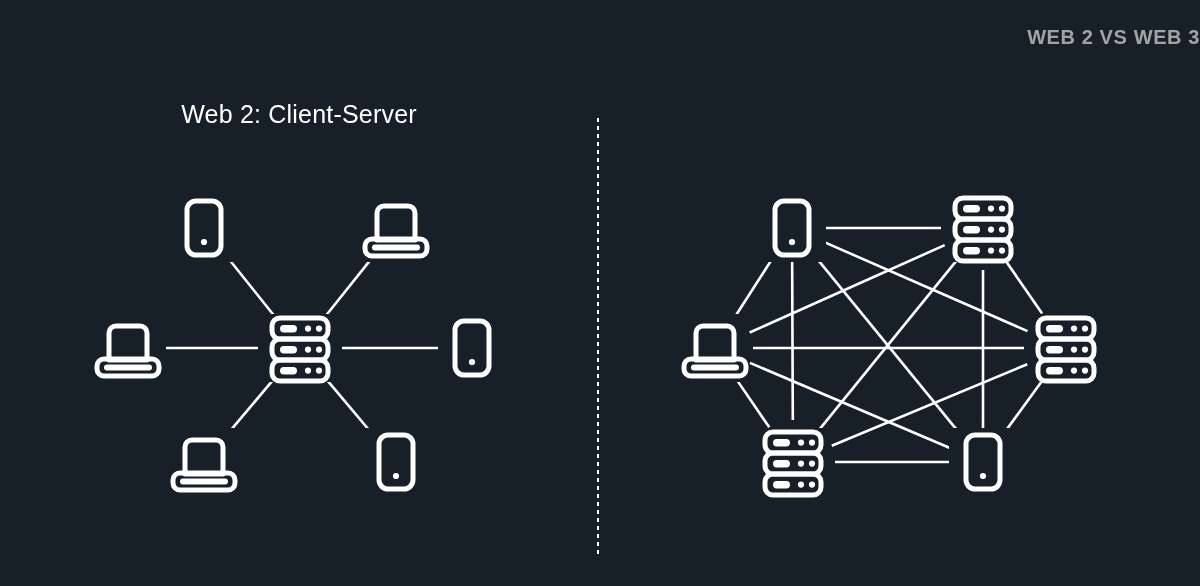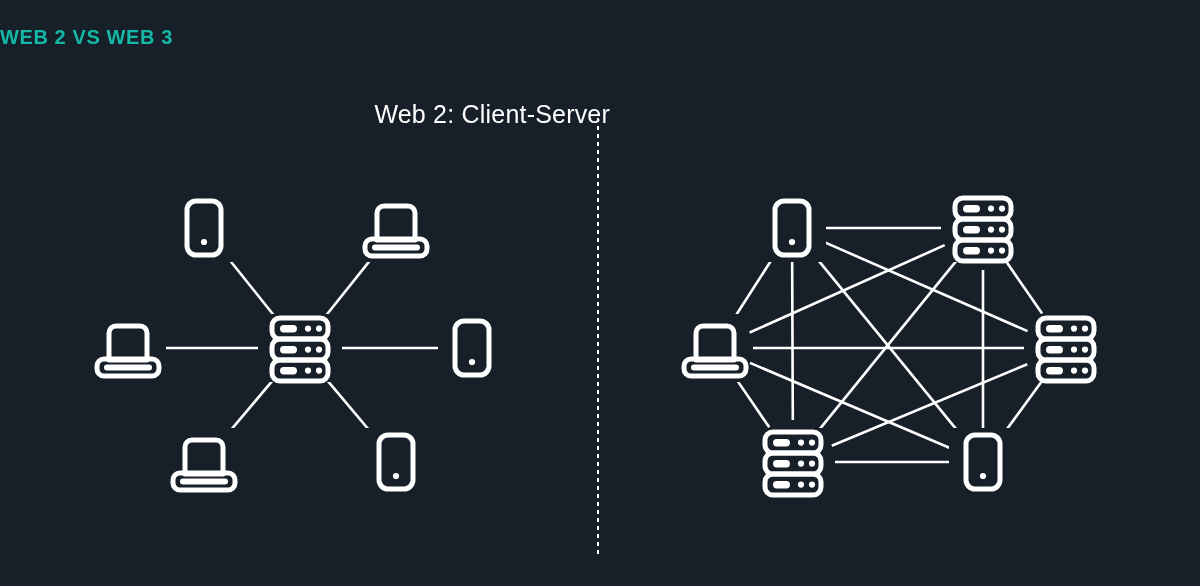--- a/index.html
+++ b/index.html
@@ -17,39 +17,38 @@
   #stage {
     position: relative;
     width: 1200px;
     height: 586px;
   }
   .main-title {
     position: absolute;
     top: 26px;
     left: 0;
     width: 1200px;
-    text-align: left;
-    color: #14b8a6;
+    text-align: right;
+    color: #a3a3a3;
     font-size: 20px;
     font-weight: bold;
     letter-spacing: 0.6px;
   }
   .panel-title {
     position: absolute;
     top: 100px;
     color: #ffffff;
     font-size: 25px;
     font-weight: normal;
     letter-spacing: 0.2px;
     text-align: center;
   }
   #title-left {
-    left: 12px;
+    left: 0;
     width: 598px;
-    text-align: right;
   }
   #title-right {
     left: 598px;
     width: 602px;
   }
   .divider {
     position: absolute;
     left: 597px;
     top: 118px;
     width: 2px;

